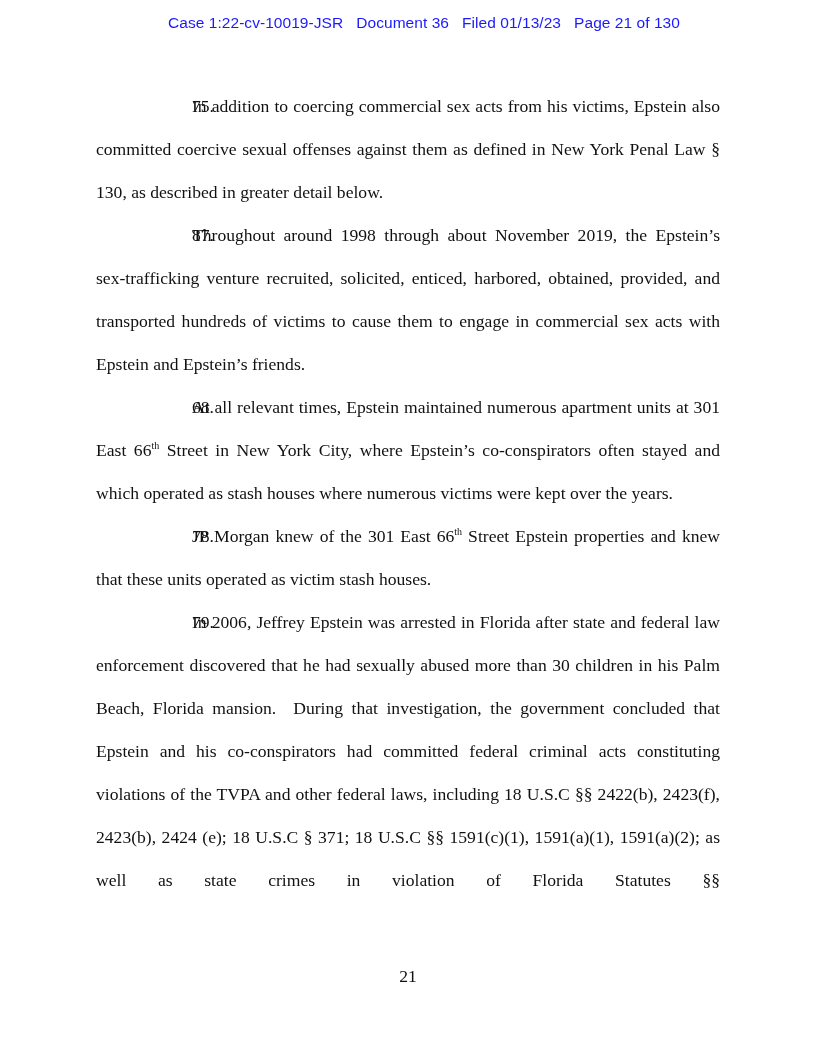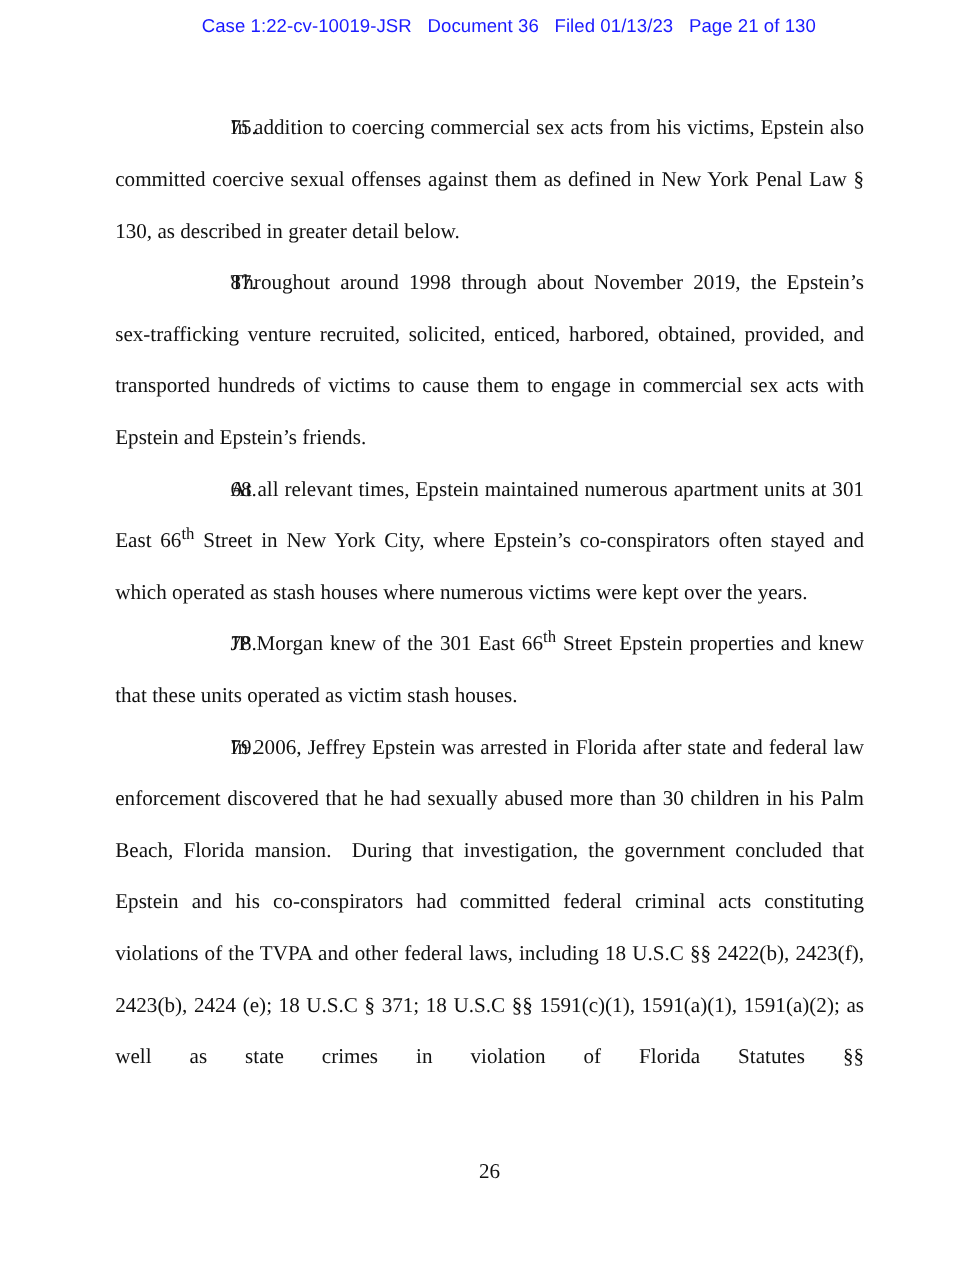--- a/index.html
+++ b/index.html
@@ -40,21 +40,21 @@
     line-height: 43px;
     text-align: justify;
     text-align-last: left;
     text-indent: 48px;
   }
   .para .num {
     display: inline-block;
     width: 48px;
   }
   sup {
-    font-size: 14px;
+    font-size: 10px;
     line-height: 0;
     vertical-align: 7px;
   }
   .footer {
     position: absolute;
     top: 966px;
     left: 0;
     width: 816px;
     text-align: center;
     font-family: "Liberation Serif", serif;
@@ -72,13 +72,13 @@
 
   <p class="para"><span class="num">87.</span><span>Throughout around 1998 through about November 2019, the Epstein’s sex-trafficking venture recruited, solicited, enticed, harbored, obtained, provided, and transported hundreds of victims to cause them to engage in commercial sex acts with Epstein and Epstein’s friends.</span></p>
 
   <p class="para"><span class="num">68.</span><span>At all relevant times, Epstein maintained numerous apartment units at 301 East 66</span><sup>th</sup><span> Street in New York City, where Epstein’s co-conspirators often stayed and which operated as stash houses where numerous victims were kept over the years.</span></p>
 
   <p class="para"><span class="num">78.</span><span>JP Morgan knew of the 301 East 66</span><sup>th</sup><span> Street Epstein properties and knew that these units operated as victim stash houses.</span></p>
 
   <p class="para" style="text-align-last: justify;"><span class="num">79.</span><span style="white-space: pre-wrap;">In 2006, Jeffrey Epstein was arrested in Florida after state and federal law enforcement discovered that he had sexually abused more than 30 children in his Palm Beach, Florida mansion.  During that investigation, the government concluded that Epstein and his co-conspirators had committed federal criminal acts constituting violations of the TVPA and other federal laws, including 18 U.S.C §§ 2422(b), 2423(f), 2423(b), 2424 (e); 18 U.S.C § 371; 18 U.S.C §§ 1591(c)(1), 1591(a)(1), 1591(a)(2); as well as state crimes in violation of Florida Statutes §§</span></p>
 </div>
 
-<div class="footer">26</div>
+<div class="footer">21</div>
 
 </body></html>

